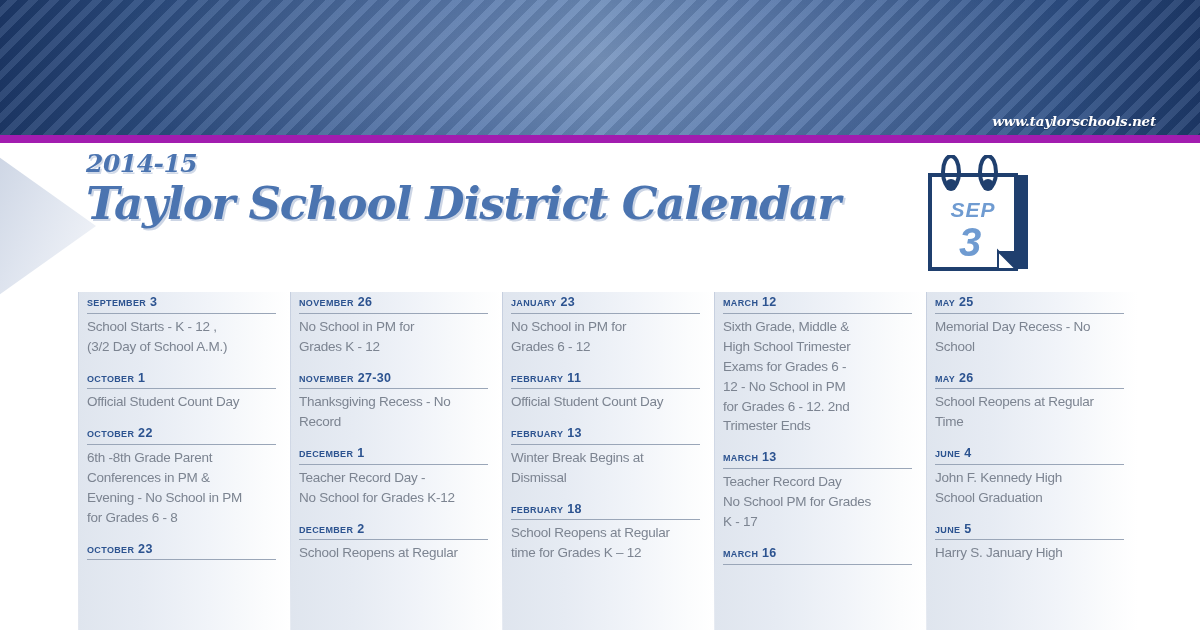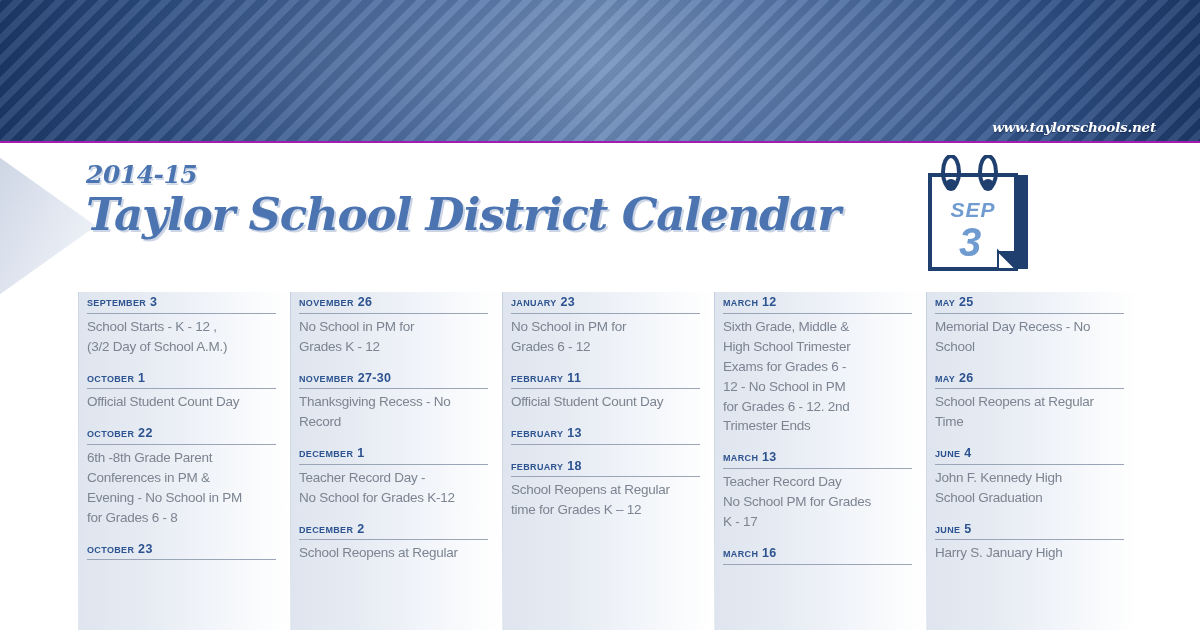--- a/index.html
+++ b/index.html
@@ -17,21 +17,21 @@
     overflow: hidden;
     background: #ffffff;
   }
 
   
   #banner {
     position: absolute;
     left: 0; top: 0;
     width: 1200px; height: 143px;
     overflow: hidden;
-    border-bottom: 2px solid #a21caf;
+    border-bottom: 8px solid #a21caf;
     box-sizing: border-box;
   }
   #banner-base {
     position: absolute; inset: 0;
     background:
       linear-gradient(90deg,
         #1e3a6b 0%,
         #2b4c80 12%,
         #4a6da4 38%,
         #5d80b2 50%,
@@ -72,21 +72,21 @@
     left: -8px; top: 152px;
     width: 104px; height: 148px;
     background: linear-gradient(115deg, #c9d2e2 0%, #dde3ee 45%, #f4f6fa 100%);
     clip-path: polygon(0% 0%, 100% 50%, 0% 100%);
     opacity: 0.95;
   }
 
   
   #title-block {
     position: absolute;
-    left: 86px; top: 162px;
+    left: 86px; top: 151px;
   }
   #year-label {
     font-family: "DejaVu Serif", serif;
     font-weight: bold;
     font-style: italic;
     font-size: 25px;
     color: #4b74b0;
     letter-spacing: -0.5px;
     line-height: 1;
     text-shadow: 1.5px 1.5px 0 rgba(200,210,228,0.85);
@@ -256,20 +256,22 @@
         <div class="entry-date">January 23</div>
         <div class="entry-desc">No School in PM for
 Grades 6 - 12</div>
       </div>
       <div class="entry">
         <div class="entry-date">February 11</div>
         <div class="entry-desc">Official Student Count Day</div>
       </div>
       <div class="entry">
         <div class="entry-date">February 13</div>
+        <div class="entry-desc">Winter Break Begins at
+Dismissal</div>
       </div>
       <div class="entry">
         <div class="entry-date">February 18</div>
         <div class="entry-desc">School Reopens at Regular
 time for Grades K – 12</div>
       </div>
     </div>
 
     <div class="col">
       <div class="entry">

